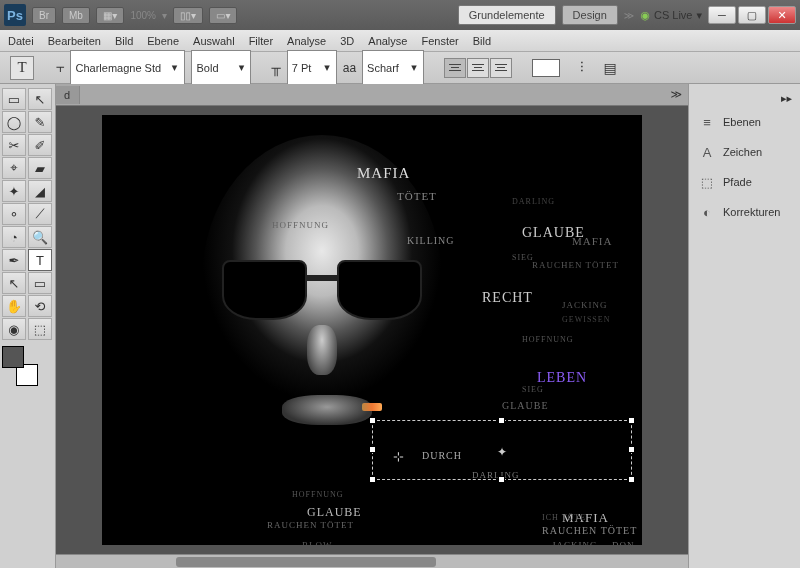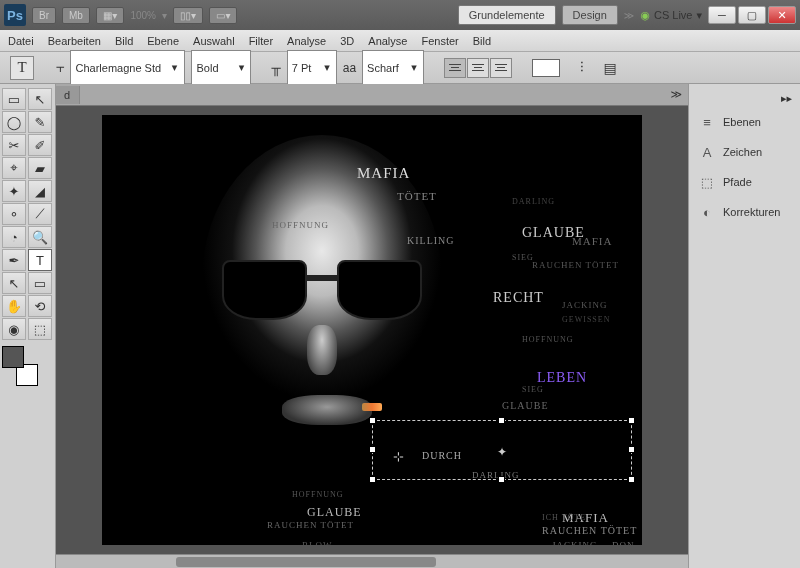--- a/index.html
+++ b/index.html
@@ -202,21 +202,21 @@
             </div>
           <div class="nose"></div>
           <div class="mouth"></div>
           <div class="cig"></div>
         </div>
         <div id="words">
             <div class="txt" style="left: 255px; top: 50px; font-size: 15px; color: rgb(221, 221, 221);">MAFIA</div>
             <div class="txt" style="left: 420px; top: 110px; font-size: 14px; color: rgb(204, 204, 204);">GLAUBE</div>
             <div class="txt" style="left: 470px; top: 120px; font-size: 11px; color: rgb(102, 102, 102);">MAFIA</div>
             <div class="txt" style="left: 430px; top: 145px; font-size: 9px; color: rgb(85, 85, 85);">RAUCHEN TÖTET</div>
-            <div class="txt" style="left: 380px; top: 175px; font-size: 14px; color: rgb(204, 204, 204); margin-left: 11px;">RECHT</div>
+            <div class="txt" style="left: 380px; top: 175px; font-size: 14px; color: rgb(204, 204, 204);">RECHT</div>
             <div class="txt" style="left: 460px; top: 185px; font-size: 9px; color: rgb(85, 85, 85);">JACKING</div>
             <div class="txt" style="left: 420px; top: 220px; font-size: 8px; color: rgb(85, 85, 85);">HOFFNUNG</div>
             <div class="txt" style="left: 435px; top: 255px; font-size: 14px; color: #8b5cf6;">LEBEN</div>
             <div class="txt" style="left: 420px; top: 270px; font-size: 8px; color: rgb(85, 85, 85);">SIEG</div>
             <div class="txt" style="left: 295px; top: 75px; font-size: 11px; color: rgb(136, 136, 136);">TÖTET</div>
             <div class="txt" style="left: 170px; top: 105px; font-size: 9px; color: rgb(102, 102, 102);">HOFFNUNG</div>
             <div class="txt" style="left: 305px; top: 120px; font-size: 10px; color: rgb(136, 136, 136);">KILLING</div>
             <div class="txt" style="left: 320px; top: 335px; font-size: 10px; color: rgb(170, 170, 170);">DURCH</div>
             <div class="txt" style="left: 370px; top: 355px; font-size: 9px; color: rgb(119, 119, 119);">DARLING</div>
             <div class="txt" style="left: 205px; top: 390px; font-size: 12px; color: rgb(187, 187, 187);">GLAUBE</div>

